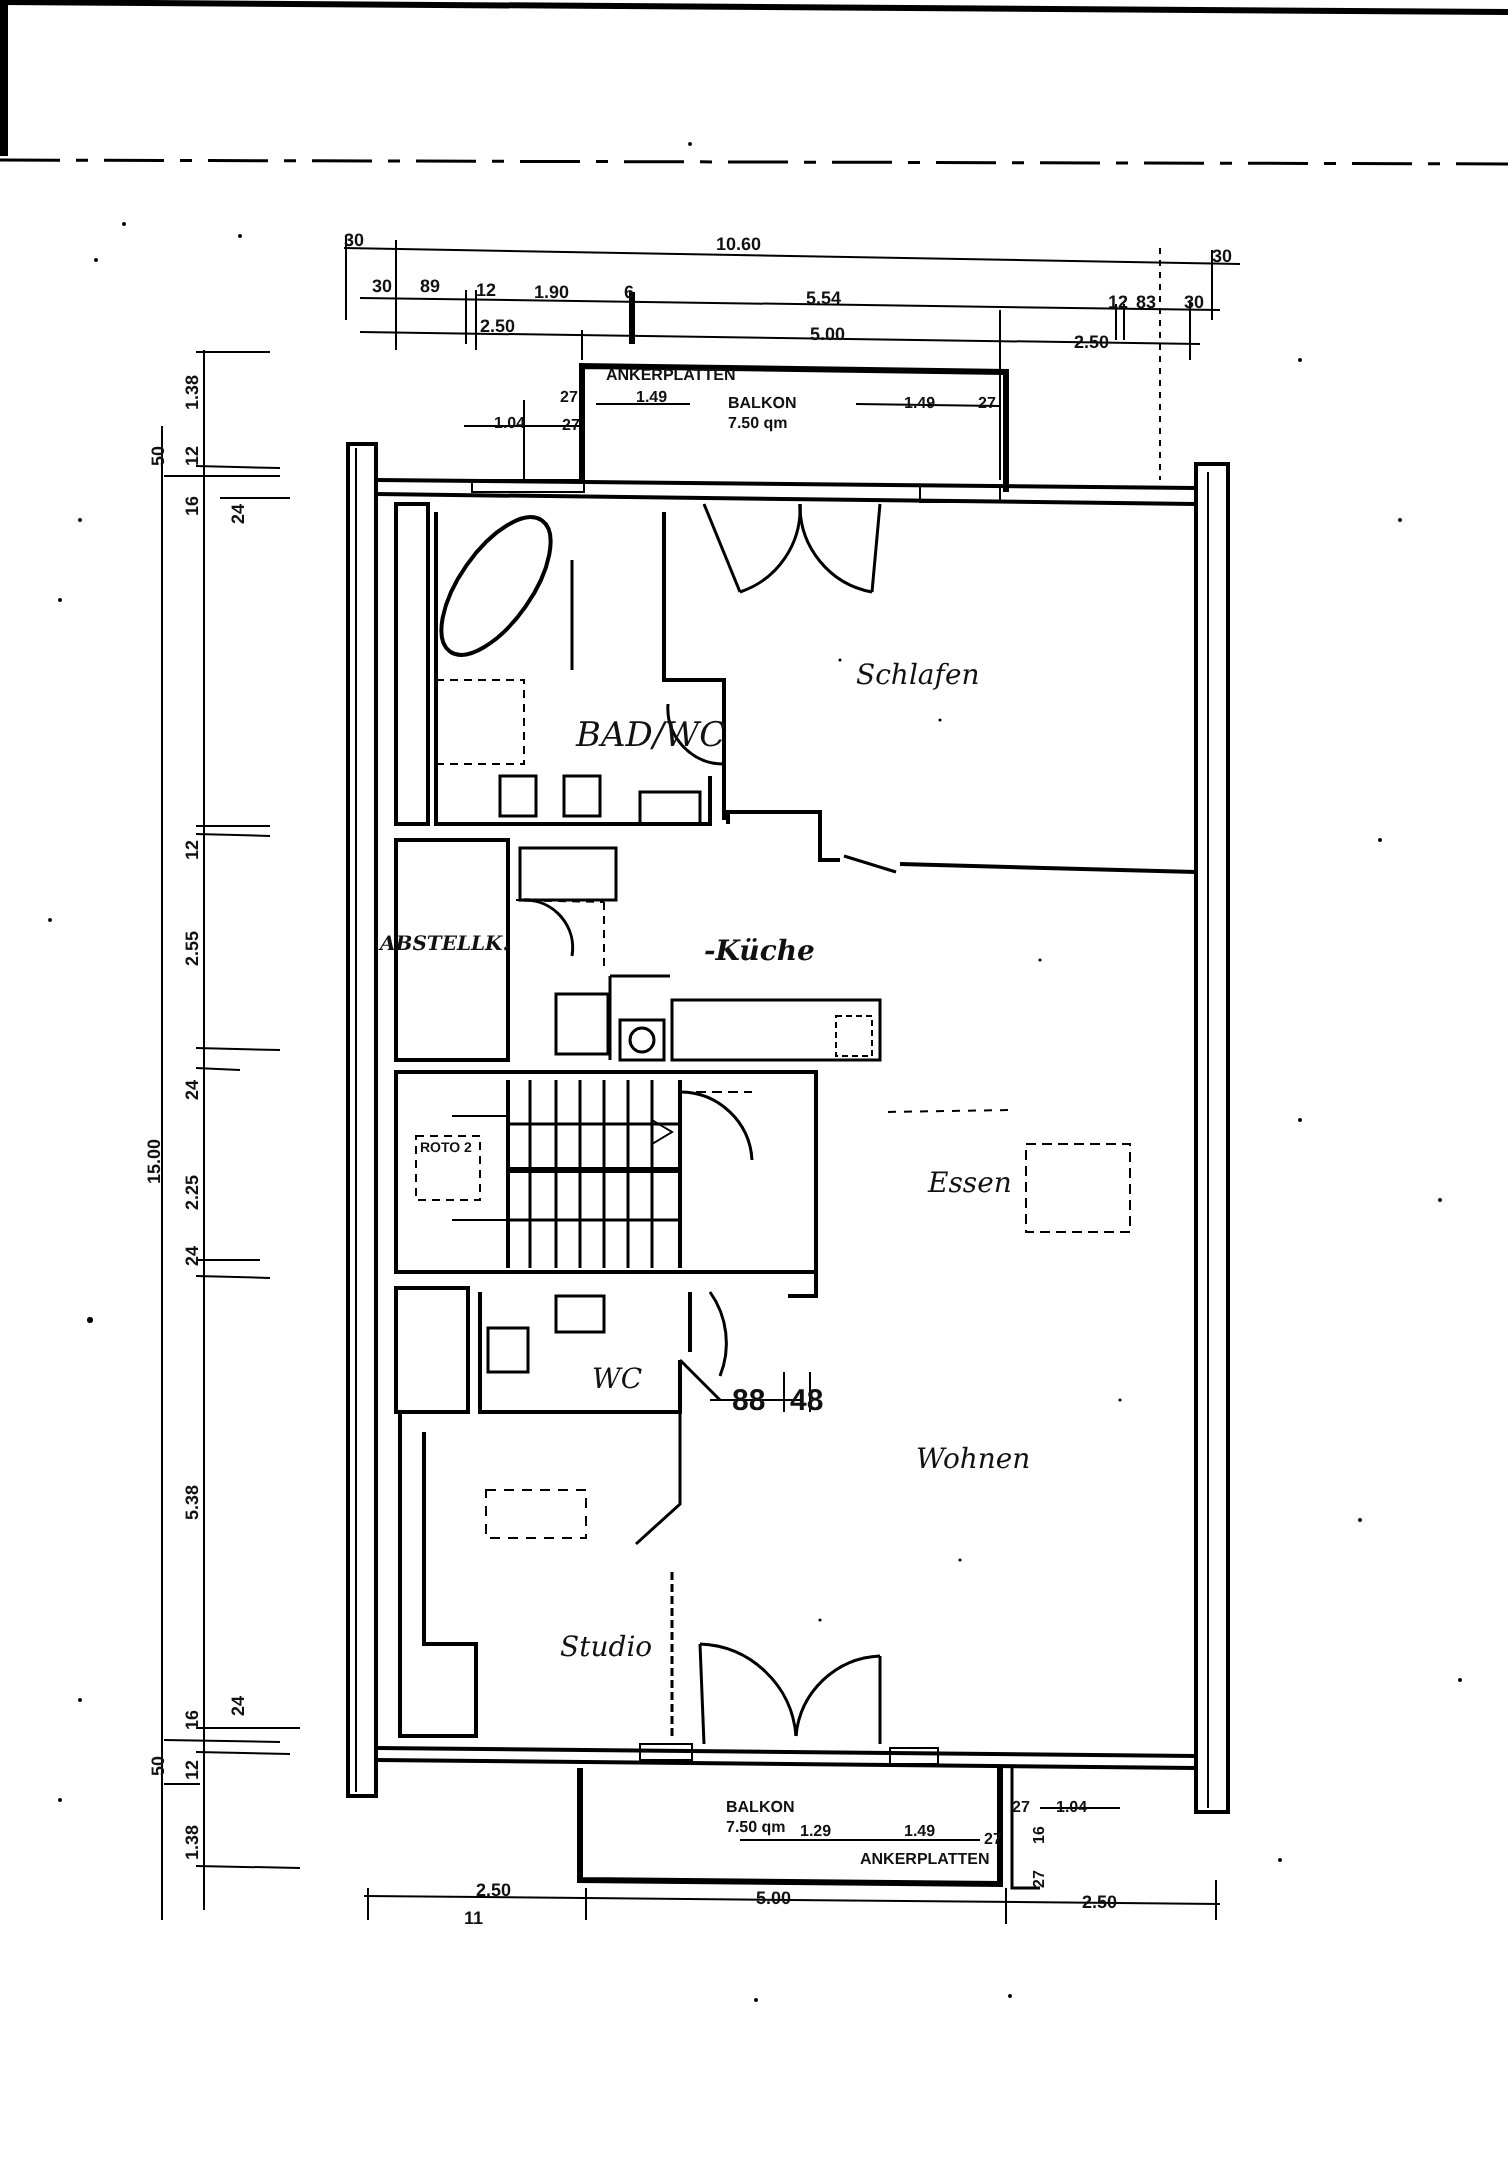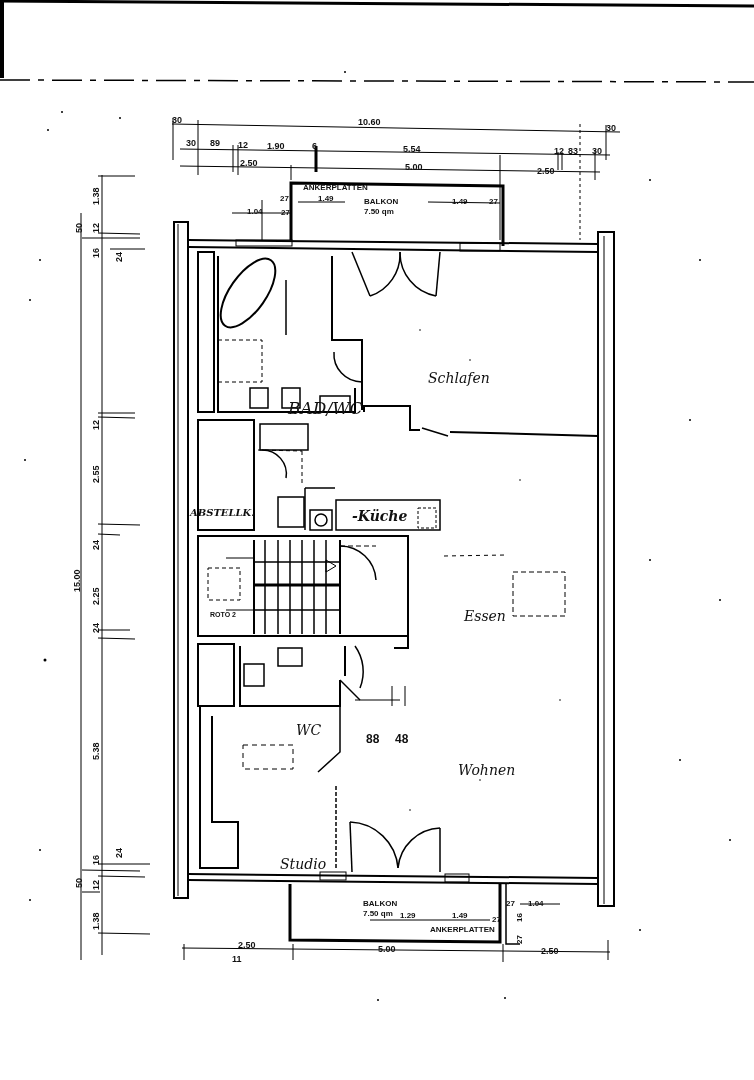--- a/index.html
+++ b/index.html
@@ -1,22 +1,22 @@
 <!DOCTYPE html>
 <html><head>
 <meta charset="utf-8">
 <style>
   html, body { margin:0; padding:0; background:#ffffff; }
   body { width:754px; height:1080px; position:relative; overflow:hidden; font-family:"Liberation Sans", sans-serif; color:#111; }
   svg { position:absolute; left:0; top:0; }
   .dim { font-family:"Liberation Sans", sans-serif; font-size:9px; font-weight:bold; fill:#111; }
   .small { font-family:"Liberation Sans", sans-serif; font-size:8px; font-weight:bold; fill:#111; }
-  .lbl { position:absolute; white-space:nowrap;margin-top:40px; }
+  .lbl { position:absolute; white-space:nowrap; }
   .room-lbl { font-family:"DejaVu Serif", serif; font-size:14px; font-style:italic; color:#111; }
-  .dim-lbl { font-family:"Liberation Sans", sans-serif; font-size:12px; font-weight:bold; color:#111; }
+  .dim-lbl { font-family:"Liberation Sans", sans-serif; font-size:15px; font-weight:bold; color:#111; }
 </style>
 </head>
 <body>
 
 <svg width="754" height="1080" viewBox="0 0 754 1080">
 
   <g stroke="#000" fill="none">
     <line x1="2" y1="0" x2="2" y2="78" stroke-width="4"></line>
     <line x1="0" y1="1" x2="754" y2="6" stroke-width="3"></line>
     <line x1="0" y1="80" x2="754" y2="82" stroke-width="1.5" stroke-dasharray="30 8 6 8"></line>
@@ -274,19 +274,19 @@
     <circle cx="560" cy="700" r="0.8"></circle>
       <circle cx="480" cy="780" r="0.8"></circle>
       <circle cx="410" cy="810" r="0.8"></circle>
   </g>
 </svg>
 
 <div class="lbl room-lbl" style="left:288px;top:358px;font-size:17px;font-style:italic;">BAD/WC</div>
 <div class="lbl room-lbl" style="left:428px;top:330px;">Schlafen</div>
 <div class="lbl room-lbl" style="left:190px;top:467px;font-size:10px;font-weight:bold;">ABSTELLK.</div>
 <div class="lbl room-lbl" style="left:352px;top:468px;font-weight:bold;">-Küche</div>
-<div class="lbl room-lbl" style="left:464px;top:568px;">Essen</div>
+<div class="lbl room-lbl" style="left:464px;top:584px;">Essen</div>
 <div class="lbl room-lbl" style="left:458px;top:722px;">Wohnen</div>
 <div class="lbl room-lbl" style="left:296px;top:682px;">WC</div>
 <div class="lbl room-lbl" style="left:280px;top:816px;text-align:right;">Studio</div>
 <div class="lbl dim-lbl" style="left:210px;top:571px;font-size:7px;">ROTO 2</div>
 <div class="lbl dim-lbl" style="left:366px;top:692px;">88</div>
 <div class="lbl dim-lbl" style="left:395px;top:692px;">48</div>
 
 </body></html>

